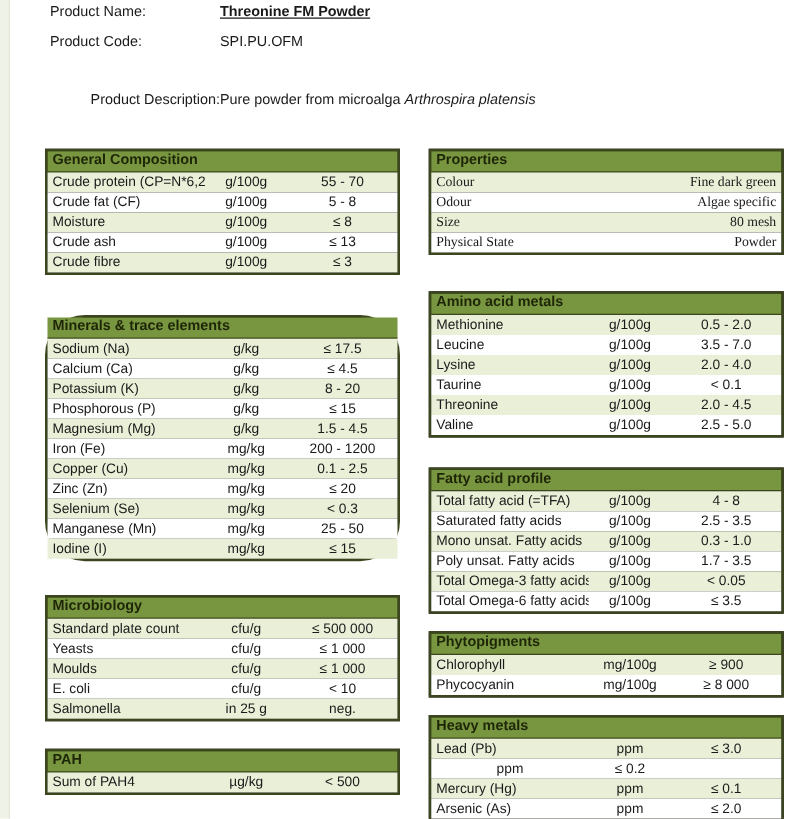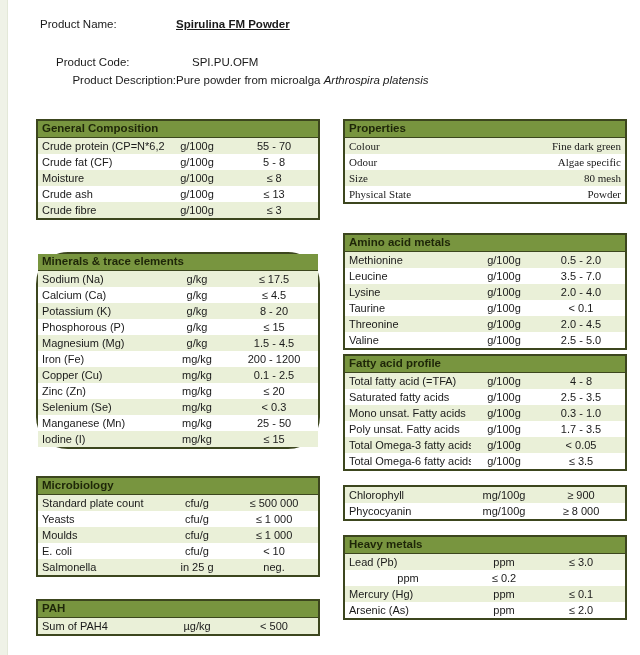--- a/index.html
+++ b/index.html
@@ -18,22 +18,22 @@
     font-size:11px;
   }
   .page-edge{
     position:absolute;left:0;top:0;width:7px;height:655px;
     background:#eff2e7;border-right:1px solid #e3e8d8;
   }
   
   .info-row{position:absolute;left:40px;white-space:nowrap;font-size:11.5px;}
   .info-row .lbl{display:inline-block;width:136px;}
   .info-row .val{position:absolute;left:136px;white-space:nowrap;}
-  #row-name{top:18px;text-decoration:underline;}
-  #row-code{top:56px;margin-left:16px;}
+  #row-name{top:4px;text-decoration:underline;}
+  #row-code{top:28px;}
   #row-desc{top:74px;text-align:right;}
   .prod-name{font-weight:bold;text-decoration:underline;}
   .species{font-style:italic;}
   
   #col-left{position:absolute;left:36px;top:119px;width:284px;}
   #col-right{position:absolute;left:343px;top:119px;width:284px;border-radius:16px;}
   
   .spec-table{
     border:2px solid var(--border);
     box-sizing:border-box;
@@ -61,32 +61,32 @@
   .spec-row:nth-child(even){background:var(--row-white);}
   .cell-name{padding-left:4px;overflow:hidden;}
   .cell-unit{text-align:center;}
   .cell-value{text-align:center;}
   .cell-value-right{text-align:right;padding-right:4px;}
   
   #col-left .spec-table:nth-child(2){margin-top:32px;border-radius:32px;}
   #col-left .spec-table:nth-child(3){margin-top:27px;}
   #col-left .spec-table:nth-child(4){margin-top:22px;}
   #col-right .spec-table:nth-child(2){margin-top:29px;}
-  #col-right .spec-table:nth-child(3){margin-top:4px;}
+  #col-right .spec-table:nth-child(3){margin-top:24px;}
   #col-right .spec-table:nth-child(4){margin-top:14px;}
   #col-right .spec-table:nth-child(5){margin-top:14px;}
 </style>
 </head>
 <body>
 
 <div class="page-edge"></div>
 
 <div class="info-row" id="row-name">
   <span class="lbl">Product Name:</span>
-  <span class="val prod-name">Spirulina FM Powder</span>
+  <span class="val prod-name">Threonine FM Powder</span>
 </div>
 
 <div class="info-row" id="row-code">
   <span class="lbl">Product Code:</span>
   <span class="val">SPI.PU.OFM</span>
 </div>
 
 <div class="info-row" id="row-desc">
   <span class="lbl">Product Description:</span>
   <span class="val"><span>Pure powder from microalga </span><span class="species">Arthrospira platensis</span></span>
@@ -310,20 +310,21 @@
           <span class="cell-value">&lt; 0.05</span>
         </div>
         <div class="spec-row three-col">
           <span class="cell-name">Total Omega-6 fatty acids</span>
           <span class="cell-unit">g/100g</span>
           <span class="cell-value">≤ 3.5</span>
         </div>
       </div>
     </div>
     <div class="spec-table">
+      <div class="spec-header">Phytopigments</div>
       <div class="spec-rows">
         <div class="spec-row three-col">
           <span class="cell-name">Chlorophyll</span>
           <span class="cell-unit">mg/100g</span>
           <span class="cell-value">≥ 900</span>
         </div>
         <div class="spec-row three-col">
           <span class="cell-name">Phycocyanin</span>
           <span class="cell-unit">mg/100g</span>
           <span class="cell-value">≥ 8 000</span>

